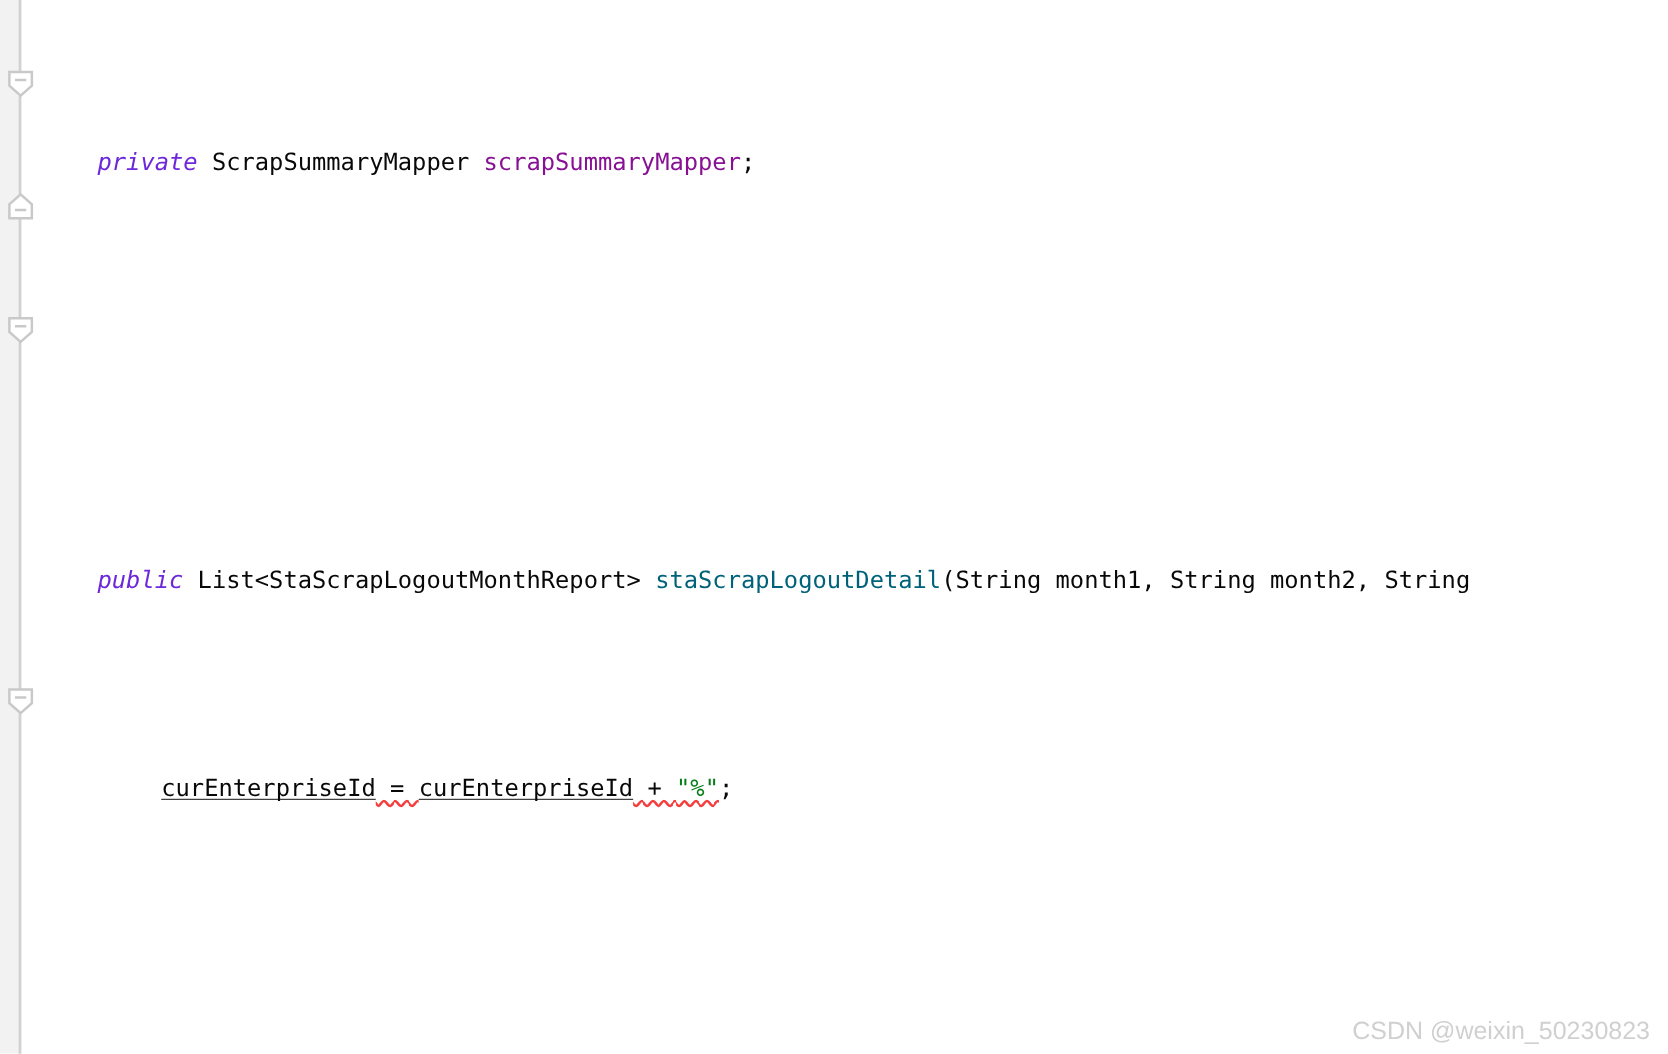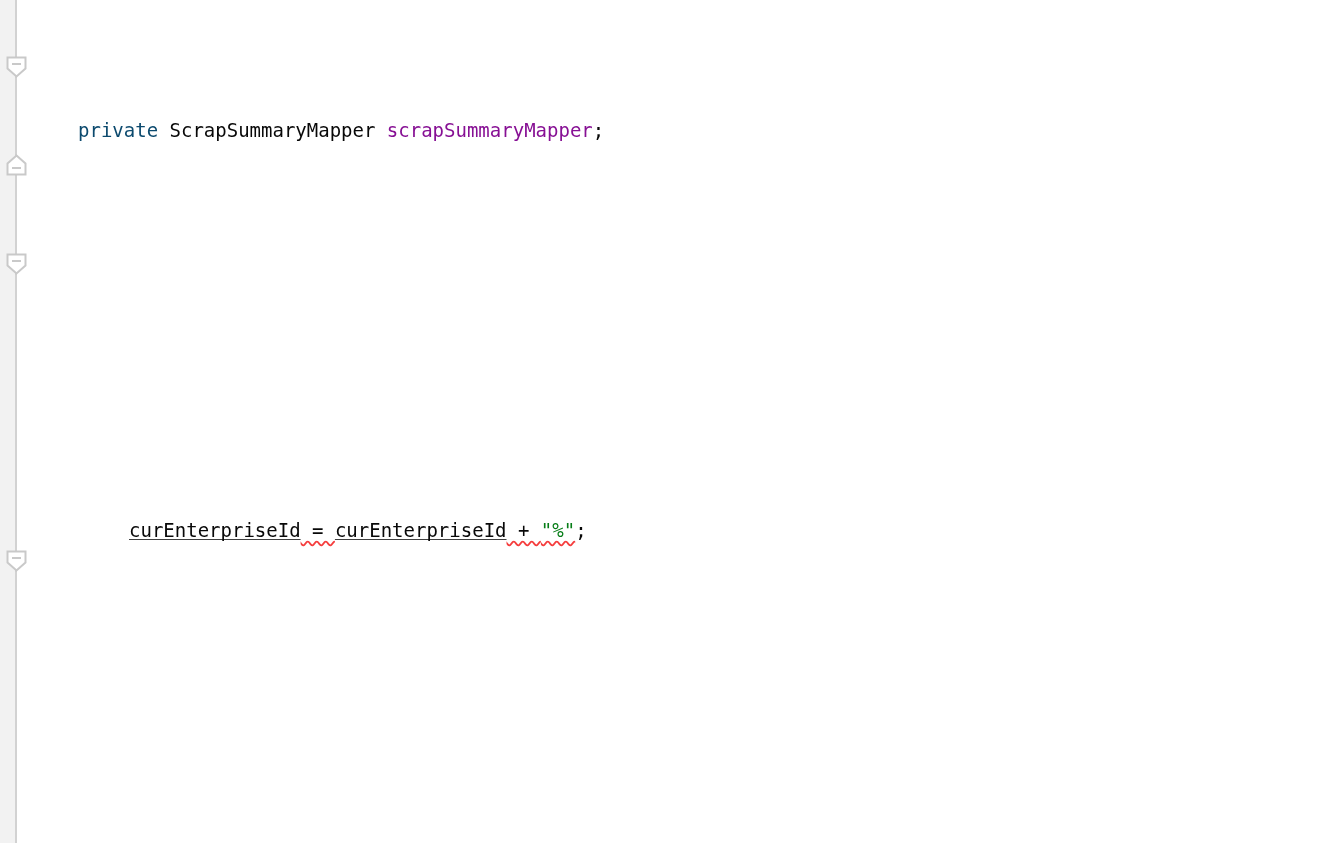--- a/index.html
+++ b/index.html
@@ -67,21 +67,21 @@
     letter-spacing: 0px;
   }
   .line {
     position: relative;
     height: 33.4px;
     padding-left: 78px;
     white-space: pre;
   }
 
   
-  .kw      { color: #0c4a6e; }          
+  .kw      { color: #6d28d9; font-style: italic; }          
   .meth    { color: #00627a; }          
   .field   { color: #871094; }  
   .str     { color: #067d17; }          
   .plain   { color: #080808; }
 
   
   .sq-red {
     text-decoration: underline wavy #f53d3d;
     text-decoration-skip-ink: none;
     text-underline-offset: 3px;
@@ -150,20 +150,21 @@
 
   <div id="code">
 
     
     <div class="line" id="line-clip-top"><span class="kw">private</span><span class="plain"> ScrapSummaryMapper </span><span class="field">scrapSummaryMapper</span><span class="plain">;</span></div>
 
     
     <div class="line"> </div>
 
     
+    <div class="line"><span class="kw">public</span><span class="plain"> List&lt;StaScrapLogoutMonthReport&gt; </span><span class="meth">staScrapLogoutDetail</span><span class="plain">(String month1, String month2, String</span></div>
 
     
     <div class="line"><span style="padding-left:51px"></span><span class="ul sq-red">curEnterpriseId</span><span class="plain sq-red"> = </span><span class="ul sq-red">curEnterpriseId</span><span class="plain sq-red"> + </span><span class="str sq-red">"%"</span><span class="plain">;</span></div>
 
     
 
     
     
 
     
@@ -220,14 +221,15 @@
     
 
     
     
 
     
     
 
   </div>
 
+  <div id="watermark">CSDN @weixin_50230823</div>
 
 </div>
 
 </body></html>

